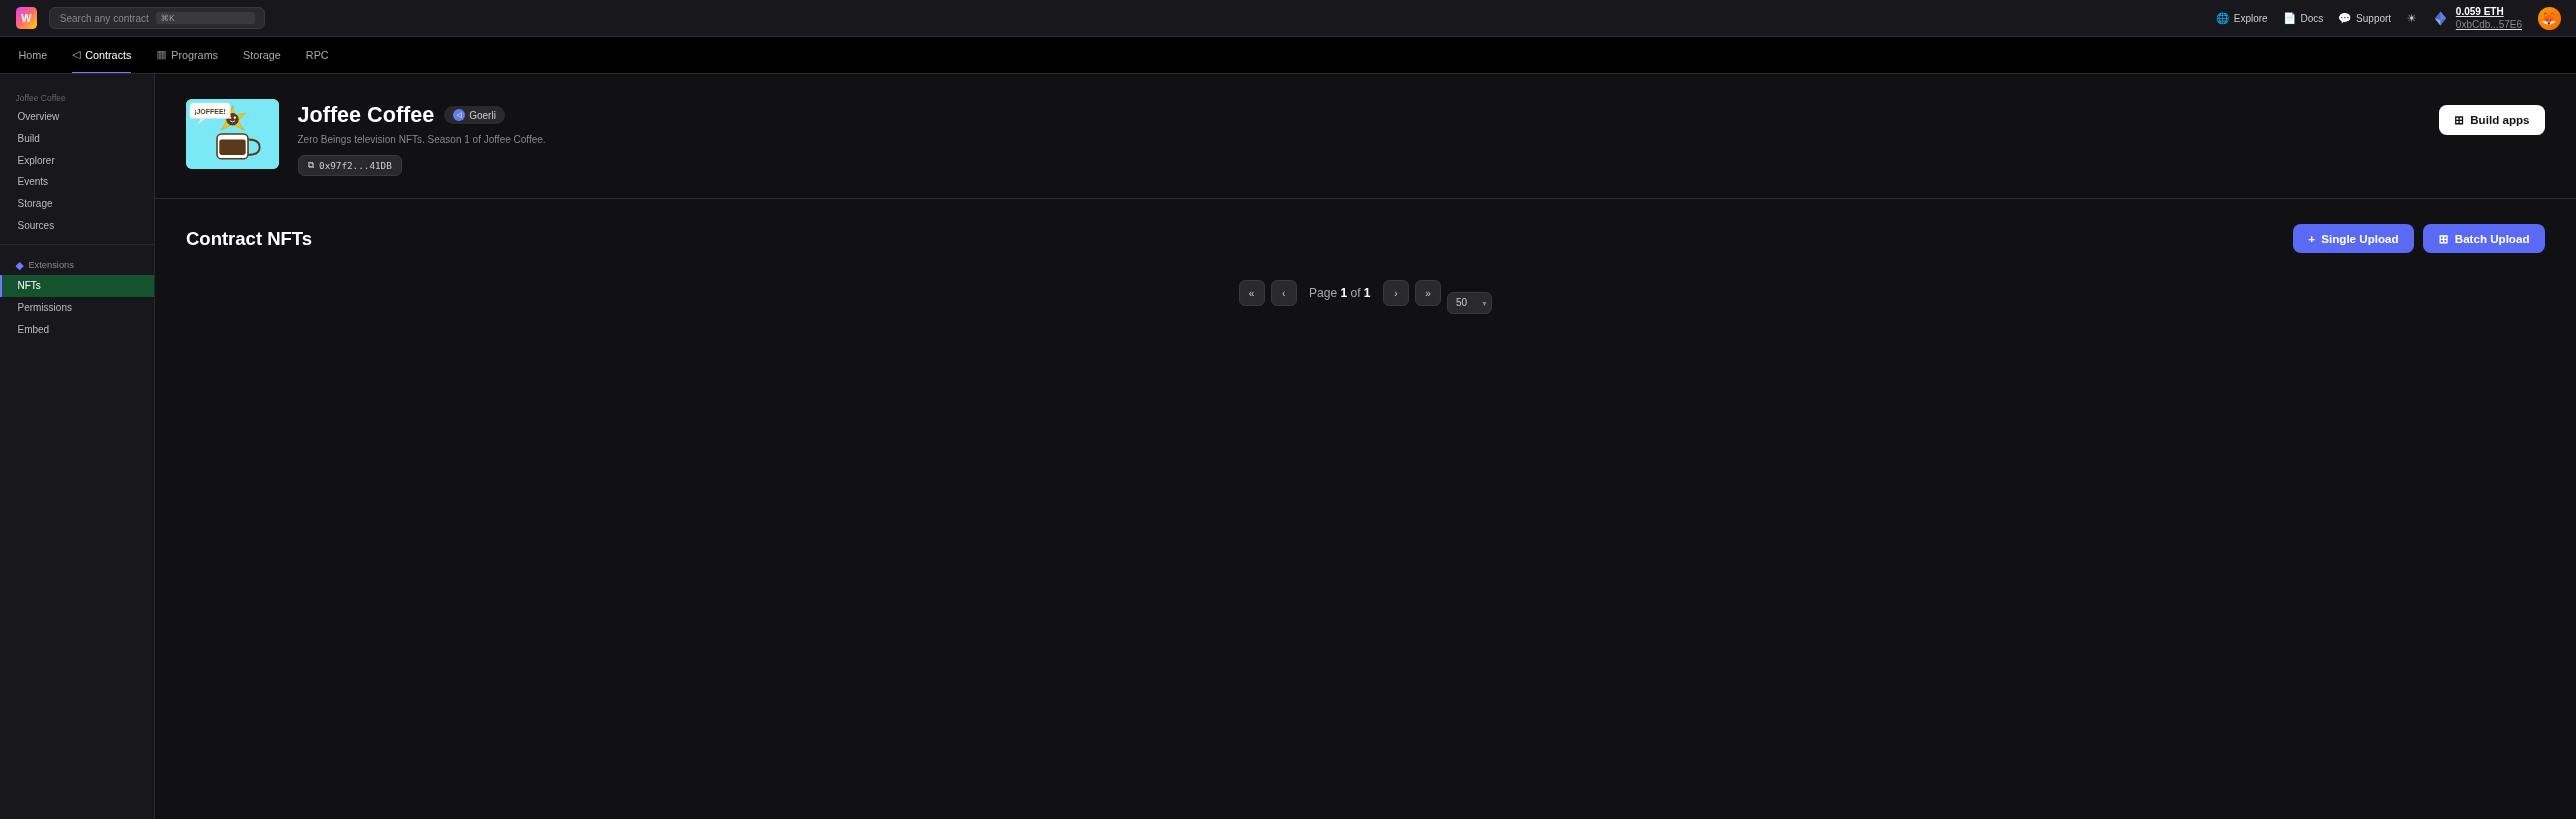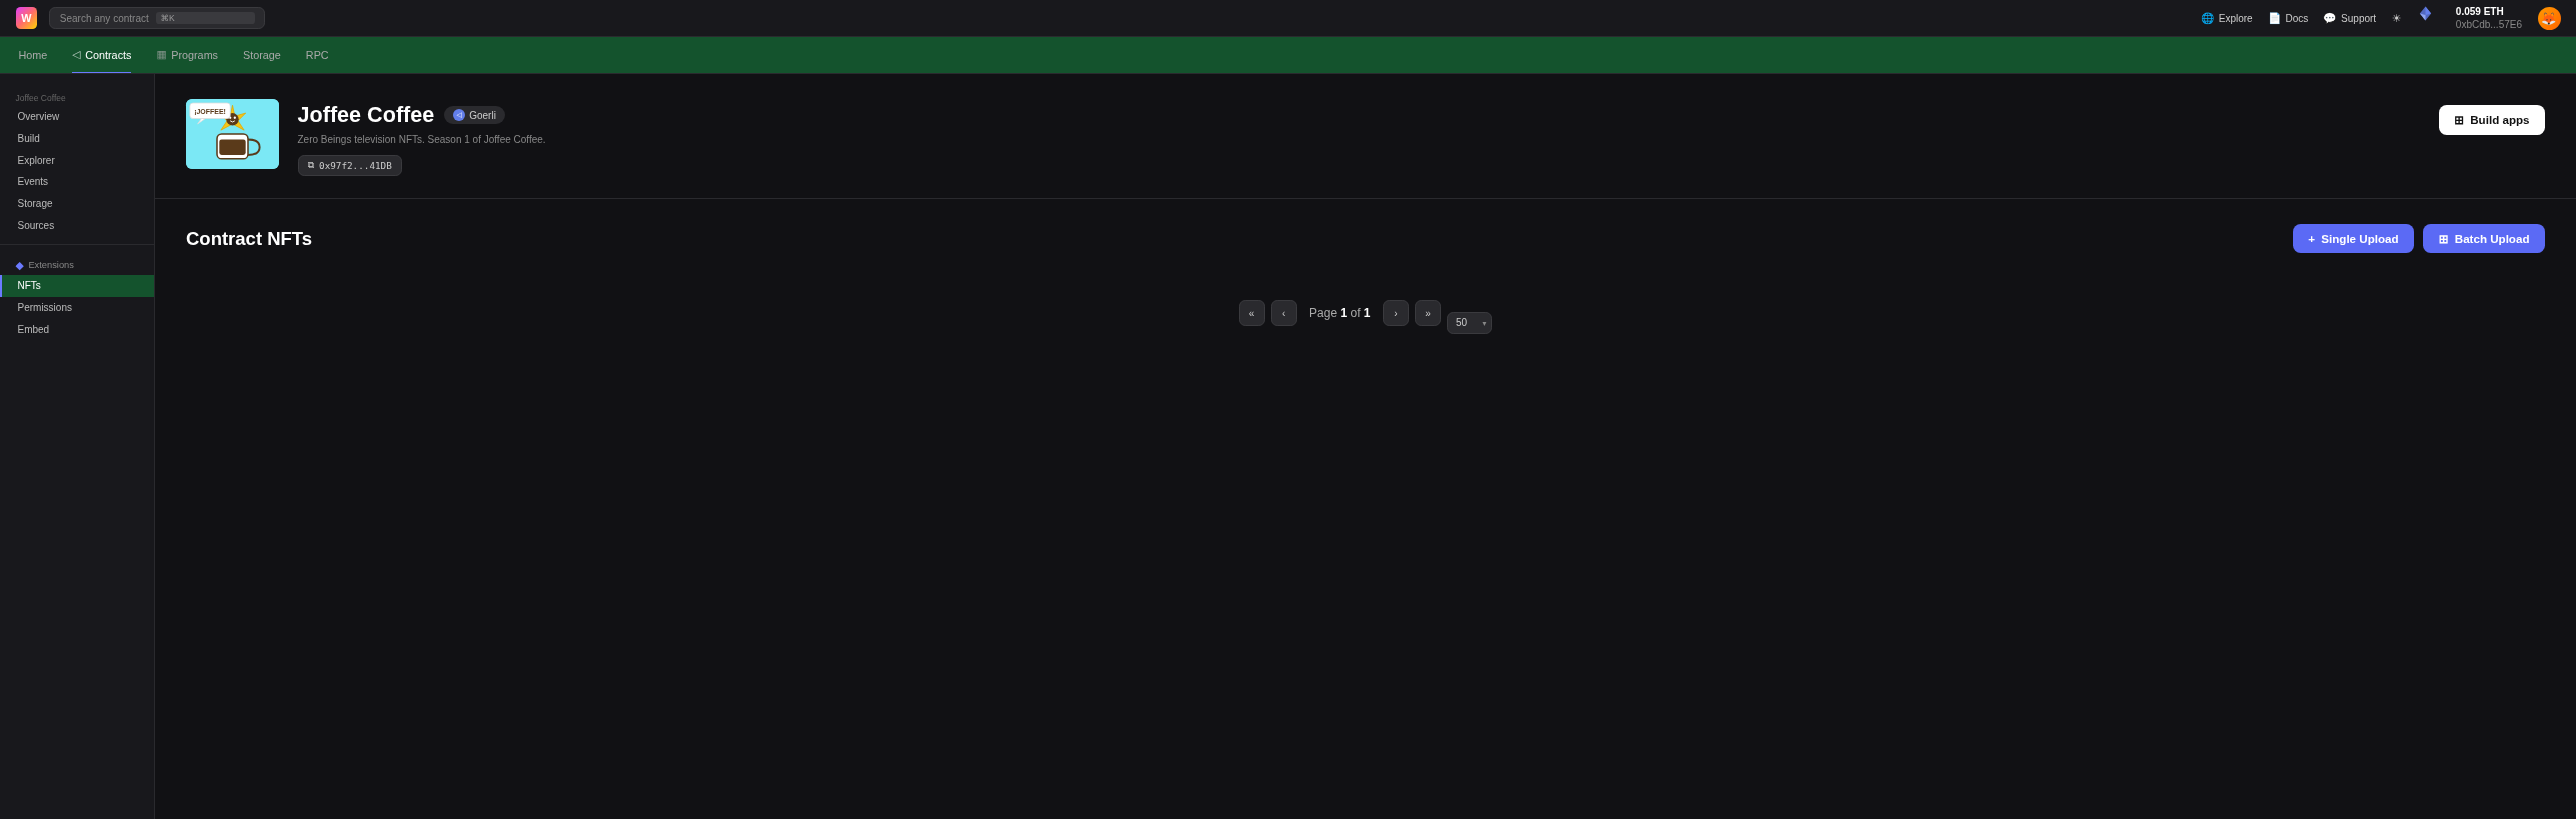--- a/index.html
+++ b/index.html
@@ -72,21 +72,23 @@
     .nav-link {
       display: flex;
       align-items: center;
       gap: 3.9px;
       color: #ccc;
       font-size: 10px;
       cursor: pointer;
     }
     .eth-info {
       display: flex;
-      gap: 22px;
+      align-items: center;
+      gap: 7px;
+      text-decoration: underline;
     }
     .eth-diamond {
       width: 17px;
       height: 17px;
     }
     .eth-text { font-size: 10px; line-height: 1.3; }
     .eth-amount { font-weight: 600; color: #fff; }
     .eth-address { color: #888; font-size: 10px; }
     .avatar {
       width: 23px;
@@ -96,21 +98,21 @@
       display: flex;
       align-items: center;
       justify-content: center;
       font-size: 12.4px;
     }
 
     
     .sec-nav {
       display: flex;
       align-items: center;
-      background: #14532d;
+      background: #000000;
       border-bottom: 0.8px solid #2a2a2e;
       padding: 0 18.5px;
       height: 37px;
       gap: 25px;
     }
     .sec-nav-item {
       display: flex;
       align-items: center;
       gap: 4.6px;
       color: #aaa;
@@ -275,21 +277,21 @@
     }
 
     
     .nfts-section {
       padding: 25px 31px;
     }
     .nfts-header {
       display: flex;
       align-items: center;
       justify-content: space-between;
-      margin-bottom: 21px;
+      margin-bottom: 1px;
     }
     .nfts-title {
       font-size: 18.5px;
       font-weight: 700;
       color: #fff;
     }
     .nfts-actions {
       display: flex;
       gap: 9.3px;
     }

